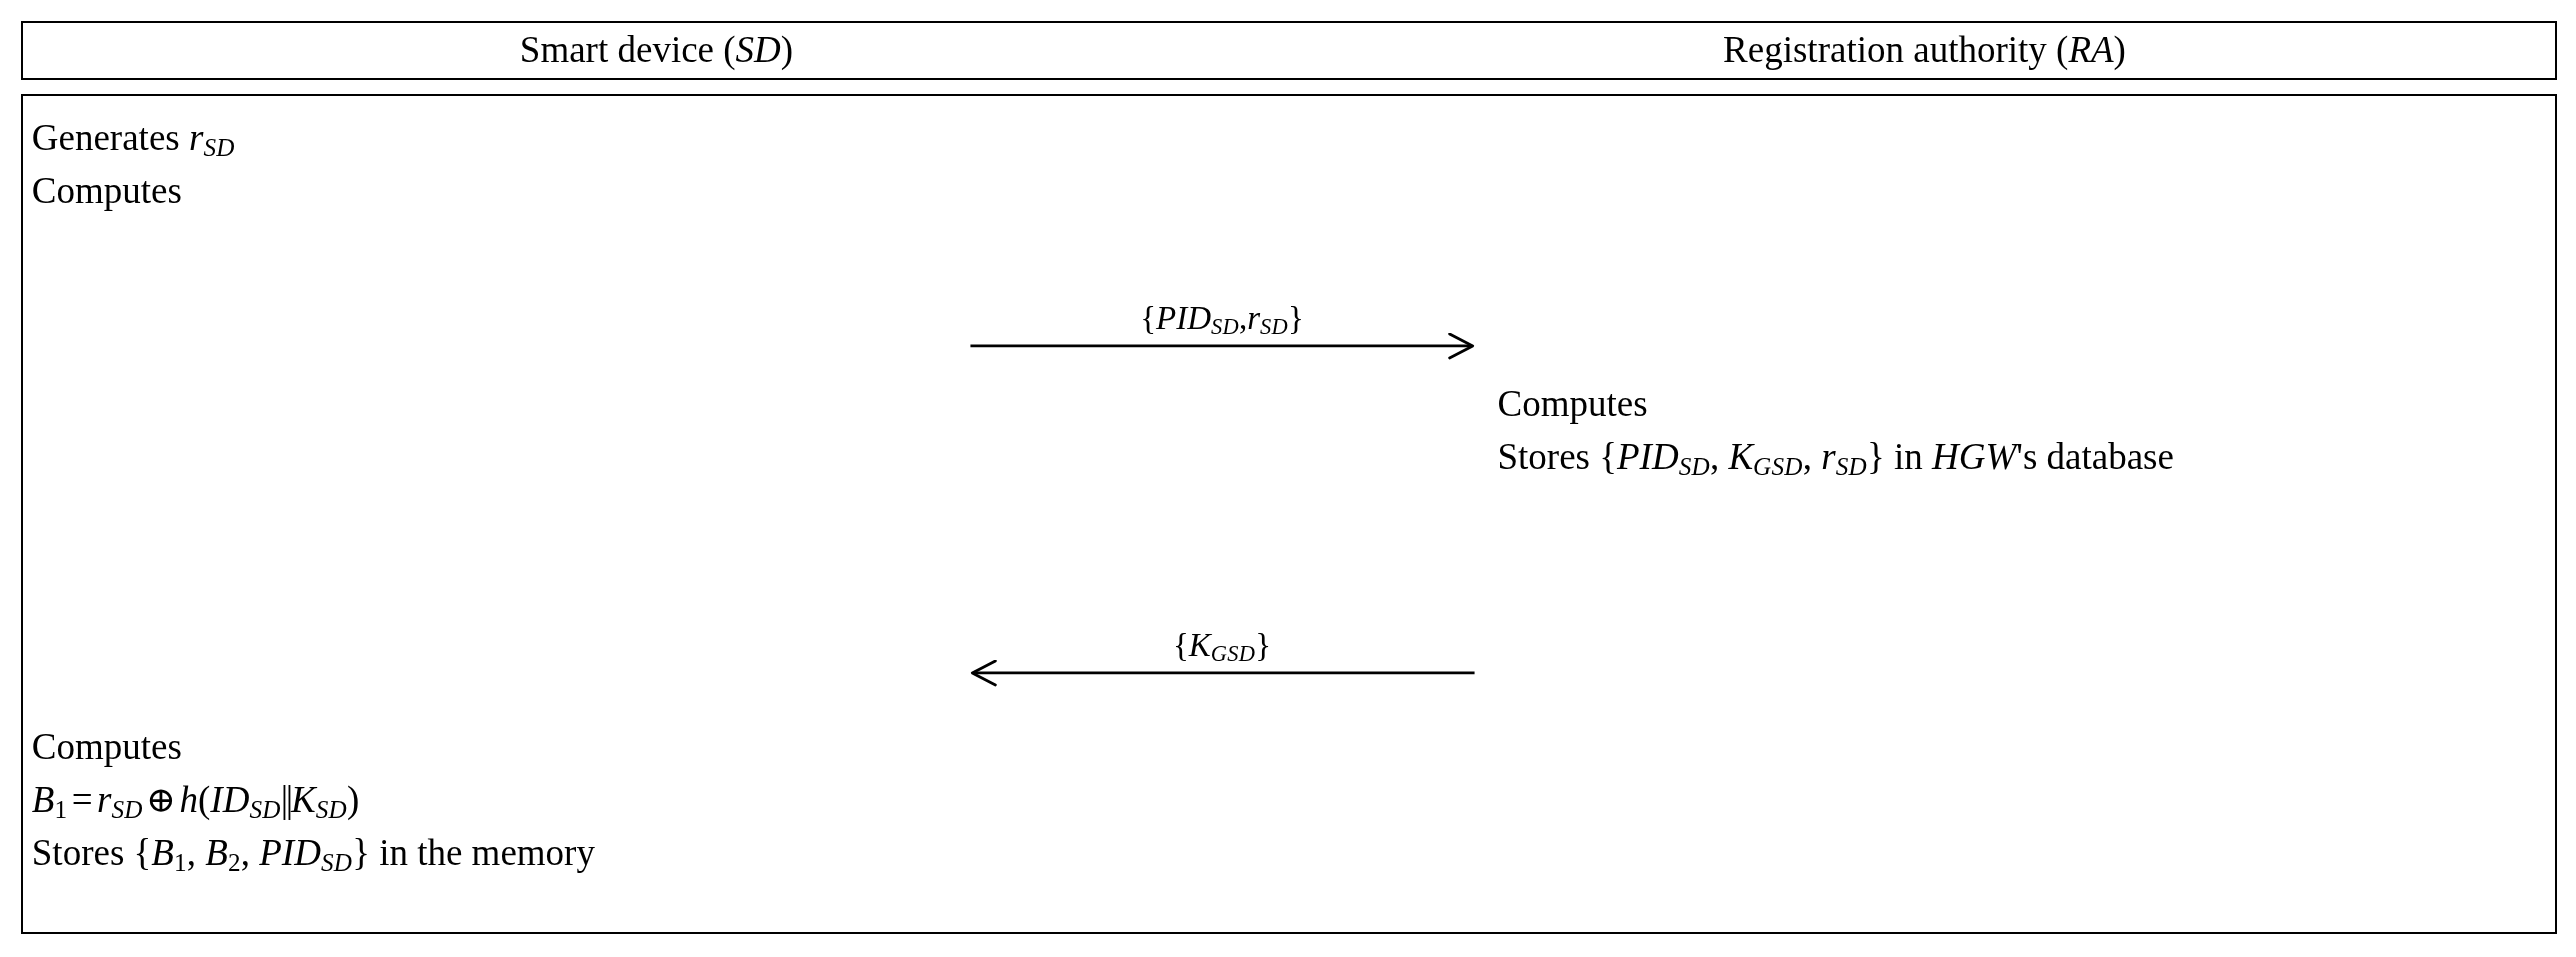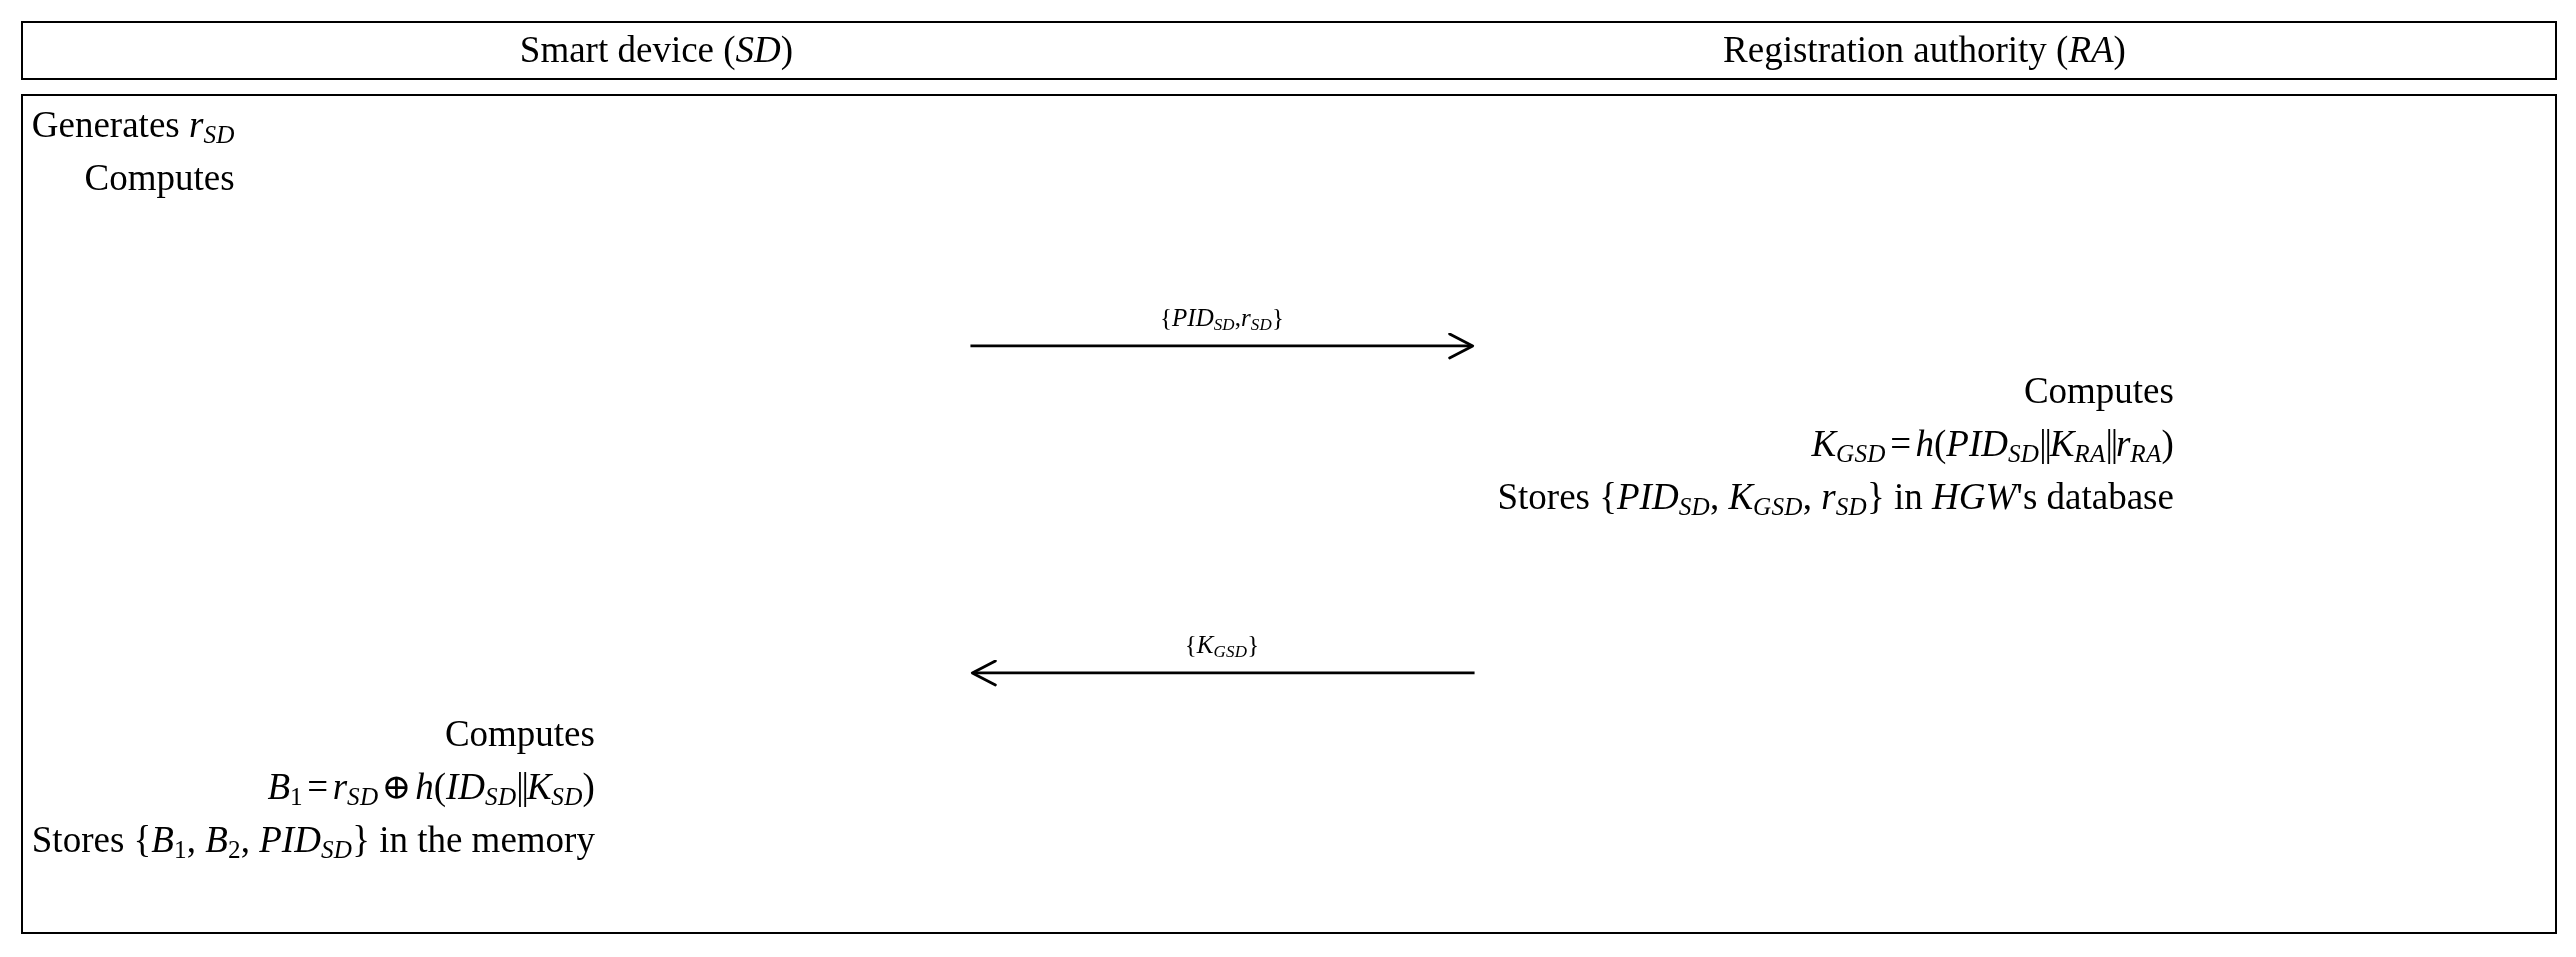--- a/index.html
+++ b/index.html
@@ -53,23 +53,22 @@
     width: 2536px;
     height: 840px;
     border: 2.8px solid #000000;
     box-sizing: border-box;
   }
 
   
   .block {
     position: absolute;
     font-size: 37px;
-    line-height: 48px;
+    line-height: 73px;
     white-space: nowrap;
-    text-align: right;
   }
   .block .line { display: block; height: 53px; }
 
   .sd-block-1 { left: 9.3px;   top: 5.6px; }
   .ra-block-1 { left: 1475px; top: 271px; }
   .sd-block-2 { left: 9.3px;   top: 614px; }
 
   
   .mi {
     font-family: "Liberation Serif", "DejaVu Serif", serif;
@@ -89,25 +88,25 @@
   .brace { font-style: normal; }
 
   
   .msg {
     position: absolute;
     height: 84px;
   }
   .msg .msg-label {
     position: absolute;
     left: 0;
-    top: 0;
+    top: 8px;
     width: 100%;
     text-align: center;
-    font-size: 25px;
-    line-height: 51px;
+    font-size: 33px;
+    line-height: 37px;
     white-space: nowrap;
   }
   .msg .msg-arrow {
     position: absolute;
     left: 0;
     top: 41px;
     width: 100%;
     height: 37px;
     overflow: visible;
   }
@@ -142,21 +141,20 @@
       <div class="msg-arrow">
         <svg width="509" height="37" viewBox="0 0 545 40" xmlns="http://www.w3.org/2000/svg">
           <line x1="0" y1="14" x2="540" y2="14" stroke="#000000" stroke-width="3"></line>
           <path d="M 518 1 L 543 14 L 518 27" fill="none" stroke="#000000" stroke-width="3" stroke-linecap="round" stroke-linejoin="round"></path>
         </svg>
       </div>
     </div>
 
     <div class="block ra-block-1">
       <span class="line">Computes</span>
-      <span class="line"><span class="mi">K<sub>GSD</sub></span><span class="op">=</span><span class="mi">h</span><span class="mup">(</span><span class="mi">PID<sub>SD</sub></span><span class="bar">||</span><span class="mi">K<sub>RA</sub></span><span class="bar">||</span><span class="mi">r<sub>RA</sub></span><span class="mup">)</span></span>
       <span class="line">Stores&nbsp;<span class="brace">{</span><span class="mi">PID<sub>SD</sub></span><span class="mup">,&nbsp;</span><span class="mi">K<sub>GSD</sub></span><span class="mup">,&nbsp;</span><span class="mi">r<sub>SD</sub></span><span class="brace">}</span>&nbsp;in&nbsp;<span class="mi">HGW</span>'s database</span>
     </div>
 
     <div class="msg msg-2">
       <div class="msg-label">
         <span class="brace">{</span><span class="mi">K<sub>GSD</sub></span><span class="brace">}</span>
       </div>
       <div class="msg-arrow">
         <svg width="509" height="37" viewBox="0 0 545 40" xmlns="http://www.w3.org/2000/svg">
           <line x1="5" y1="14" x2="545" y2="14" stroke="#000000" stroke-width="3"></line>

